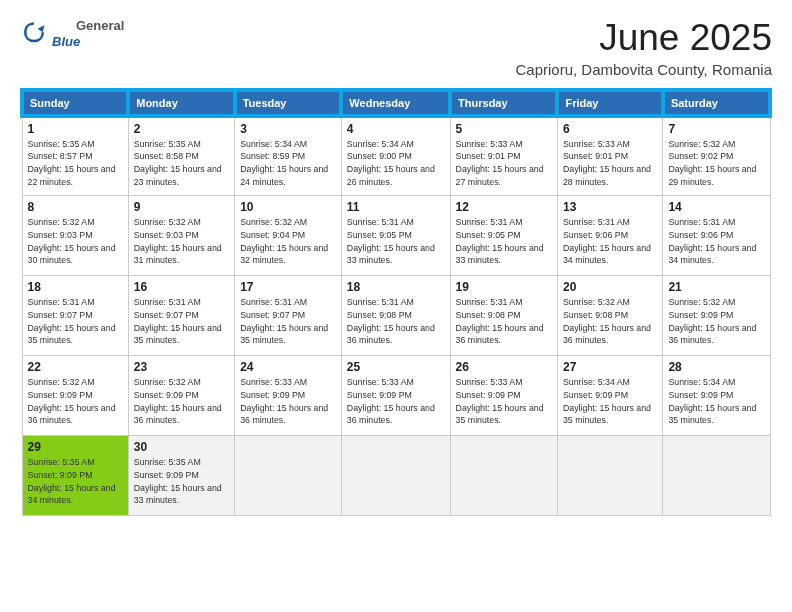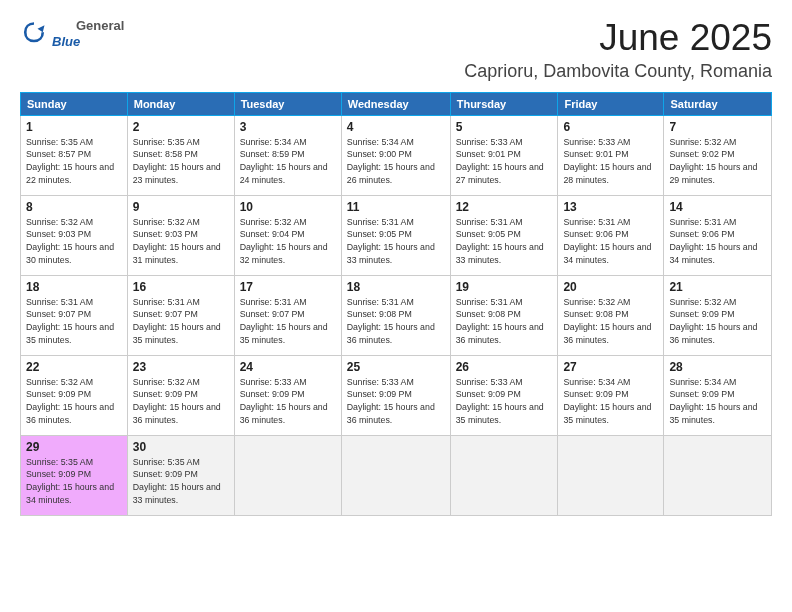--- a/index.html
+++ b/index.html
@@ -41,37 +41,37 @@
     .title-area {
       text-align: right;
     }
     .main-title {
       font-size: 37px;
       font-weight: normal;
       color: #222;
       line-height: 1.1;
     }
     .subtitle {
-      font-size: 18px;
+      font-size: 15px;
       color: #444;
       margin-top: 2px;
     }
     .calendar {
       width: 100%;
       border-collapse: collapse;
       font-size: 9.5px;
     }
     .calendar thead th {
       background: #2a6db5;
       color: #fff;
       font-weight: bold;
       font-size: 11px;
       padding: 5px 6px;
       text-align: left;
-      border: 1px solid #0ea5e9;
+      border: 4px solid #0ea5e9;
     }
     .calendar tbody td {
       border: 1px solid #ccc;
       vertical-align: top;
       padding: 4px 5px;
       width: 113px;
       height: 80px;
       background: #fff;
     }
     .calendar tbody tr:last-child td {
@@ -157,21 +157,21 @@
         <tr>
           <td><span class="day-number">22</span><span class="day-detail">Sunrise: 5:32 AM<br>Sunset: 9:09 PM<br>Daylight: 15 hours and 36 minutes.</span></td>
           <td><span class="day-number">23</span><span class="day-detail">Sunrise: 5:32 AM<br>Sunset: 9:09 PM<br>Daylight: 15 hours and 36 minutes.</span></td>
           <td><span class="day-number">24</span><span class="day-detail">Sunrise: 5:33 AM<br>Sunset: 9:09 PM<br>Daylight: 15 hours and 36 minutes.</span></td>
           <td><span class="day-number">25</span><span class="day-detail">Sunrise: 5:33 AM<br>Sunset: 9:09 PM<br>Daylight: 15 hours and 36 minutes.</span></td>
           <td><span class="day-number">26</span><span class="day-detail">Sunrise: 5:33 AM<br>Sunset: 9:09 PM<br>Daylight: 15 hours and 35 minutes.</span></td>
           <td><span class="day-number">27</span><span class="day-detail">Sunrise: 5:34 AM<br>Sunset: 9:09 PM<br>Daylight: 15 hours and 35 minutes.</span></td>
           <td><span class="day-number">28</span><span class="day-detail">Sunrise: 5:34 AM<br>Sunset: 9:09 PM<br>Daylight: 15 hours and 35 minutes.</span></td>
         </tr>
         <tr>
-          <td style="background: #f0abfc;"><span class="day-number">29</span><span class="day-detail">Sunrise: 5:35 AM<br>Sunset: 9:09 PM<br>Daylight: 15 hours and 34 minutes.</span></td>
+          <td style="background: #84cc16;"><span class="day-number">29</span><span class="day-detail">Sunrise: 5:35 AM<br>Sunset: 9:09 PM<br>Daylight: 15 hours and 34 minutes.</span></td>
           <td style="background: rgb(242, 242, 242); margin-top: 40px;"><span class="day-number">30</span><span class="day-detail">Sunrise: 5:35 AM<br>Sunset: 9:09 PM<br>Daylight: 15 hours and 33 minutes.</span></td>
           <td class="empty-cell" style="background: rgb(242, 242, 242);"></td>
           <td class="empty-cell" style="background: rgb(242, 242, 242);"></td>
           <td class="empty-cell" style="background: rgb(242, 242, 242);"></td>
           <td class="empty-cell" style="background: rgb(242, 242, 242);"></td>
           <td class="empty-cell" style="background: rgb(242, 242, 242);"></td>
         </tr>
       </tbody>
   </table>
 </div>

